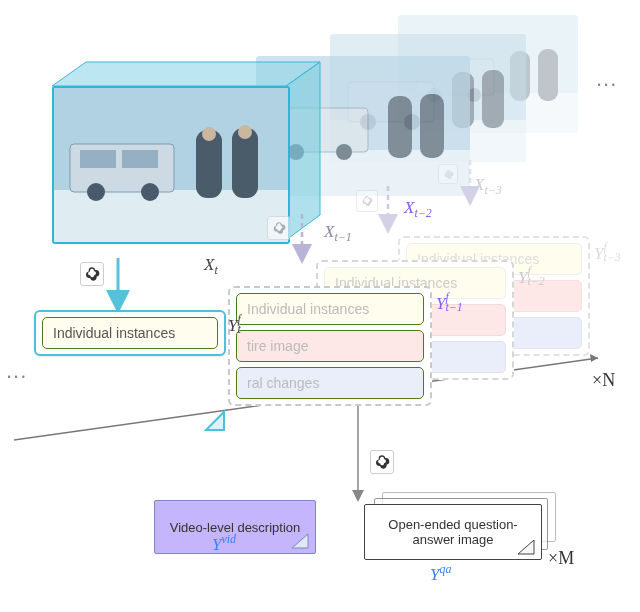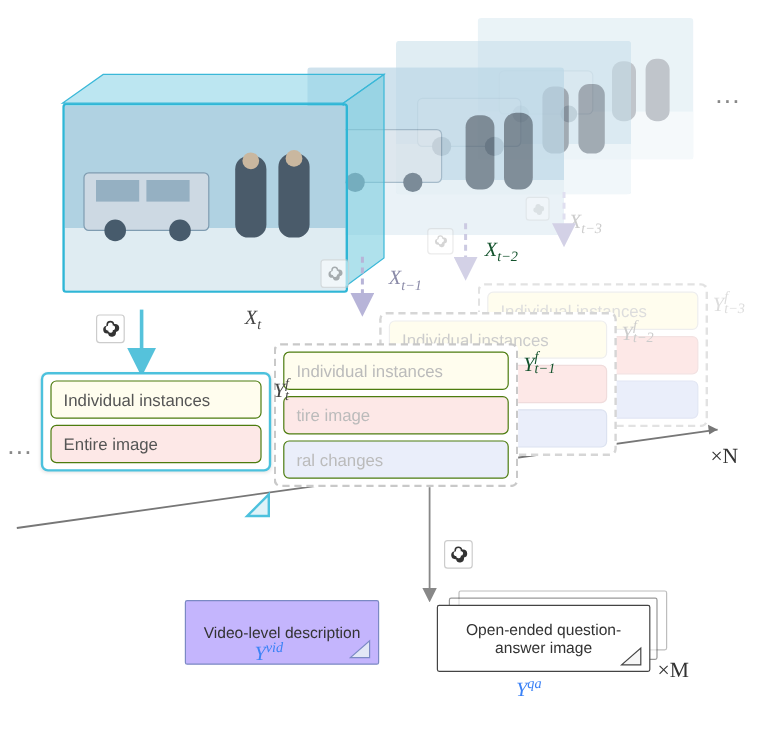--- a/index.html
+++ b/index.html
@@ -1,21 +1,21 @@
 <!DOCTYPE html>
 <html><head>
 <meta charset="utf-8">
 <style>
 html,body{margin:0;padding:0}
 body{width:640px;height:612px;font-family:"Segoe UI",Arial,sans-serif;color:#333;background:#fff;overflow:hidden;position:relative}
 svg{position:absolute;top:0;left:0}
 .lbl{font-style:italic;font-family:"Cambria Math","Times New Roman",serif;font-size:17px;color:#555}
 .lbl sub{font-size:.7em}
 .lbl sup{font-size:.7em}
-.dim{color:#14532d}
+.dim{color:#8b5cf6}
 .dim2{color:#ccc}
 .dim3{color:#ddd}
 .info-card{position:absolute;border-radius:6px;background:#fff;font-size:14px;color:#555;text-align:left}
 .row{border:1px solid #4d7c0f;border-radius:5px;margin:5px 6px;padding:7px 10px;font-size:14px}
 .row.yellow{background:#fffdee}
 .row.pink{background:#fde8e7}
 .row.blue{background:#eaeefa}
 .faded .row{color:#bbb}
 .faded2 .row{color:#ccc}
 .faded3 .row{color:#ddd}
@@ -133,21 +133,20 @@
 
 <div class="info-card faded" style="left:228px;top:286px;width:200px;border:2px dashed #c9c9c9">
   <div class="row yellow">Individual instances</div>
   <div class="row pink">tire image</div>
   <div class="row blue">ral changes</div>
 </div>
 <span class="lbl dim" style="position:absolute;left:436px;top:294px">Y<span style="position:relative"><sub style="position:absolute;left:0;top:.5em">t−1</sub><sup style="position:absolute;left:0;top:-.3em">f</sup></span></span>
 
 <div class="info-card" style="left:34px;top:310px;width:188px;border:2px solid #4cc1dd;box-shadow:0 1px 3px rgba(0,0,0,.1)">
   <div class="row yellow">Individual instances</div>
-  <div class="row pink">Entire image</div>
 </div>
 
 <svg width="640" height="612" style="pointer-events:none">
   <path d="M 206 430 L 224 430 L 224 412 Z" fill="#dff2f8" stroke="#4cc1dd" stroke-width="2"></path>
 </svg>
 <span class="lbl" style="position:absolute;left:228px;top:316px;color:#444">Y<span style="position:relative"><sub style="position:absolute;left:0;top:.5em">t</sub><sup style="position:absolute;left:0;top:-.3em">f</sup></span></span>
 
 <span class="dots" style="left:6px;top:358px">...</span>
 <span class="scale" style="left:592px;top:370px">×N</span>
 

